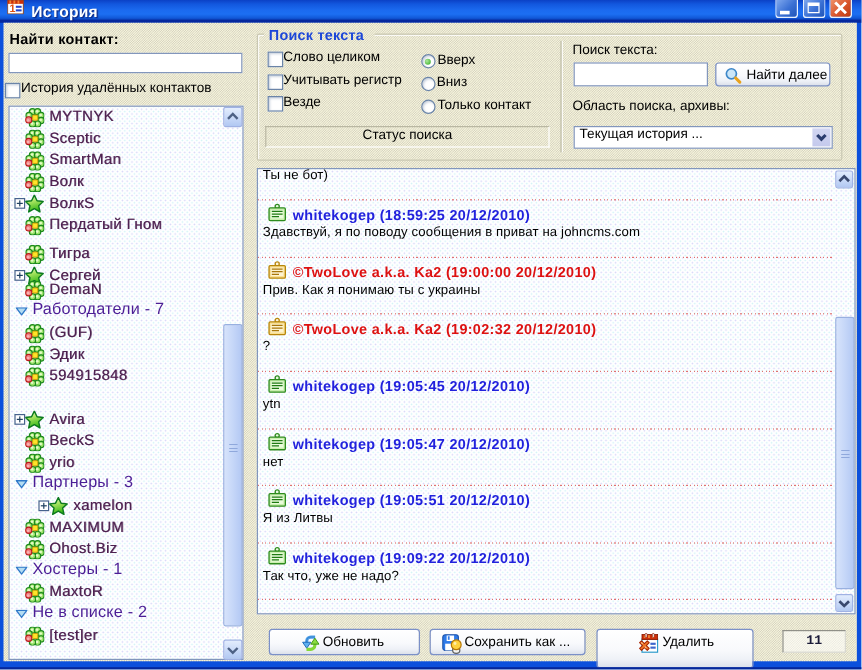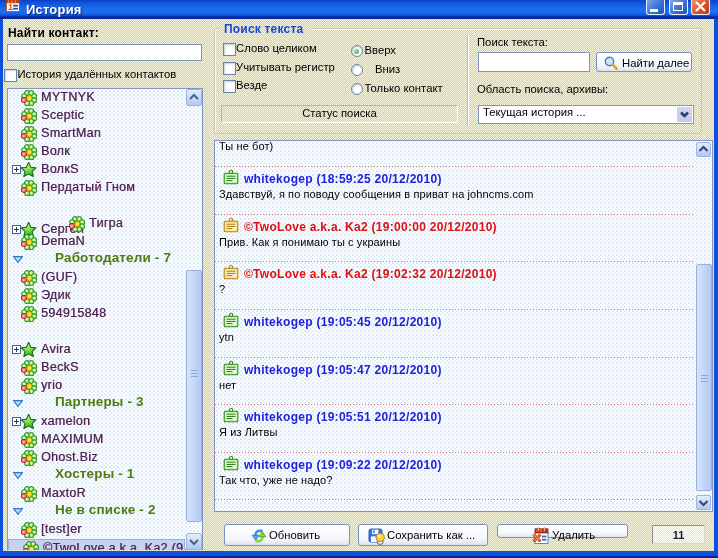--- a/index.html
+++ b/index.html
@@ -25,21 +25,21 @@
 .sunkenborder { border:1px solid #8296BC; }
 
 #lbl-find { left:8px; top:26px; font-weight:bold; font-size:12px; letter-spacing:0.2px; }
 #inp-find { left:7px; top:44px; width:195px; height:17px; background:#fff; }
 #chk-del  { left:4px; top:68.5px; width:13px; height:13px; background:#fff; border:1px solid #6A84A8; box-shadow:inset 1px 1px 2px rgba(150,165,190,0.55); }
 #lbl-del  { left:17.5px; top:68px; }
 #list { left:7px; top:88px; width:196px; height:462px; }
 .row { position:absolute; left:0; height:18px; width:178px; }
 .row .icon { position:absolute; left:14px; top:0.5px; width:16px; height:16px; }
 .row .txt { position:absolute; left:34px; top:1.4px; color:#4E2150; white-space:nowrap; font-size:12.5px; letter-spacing:0.3px; text-shadow:0.5px 0 rgba(78,33,80,0.6); }
-.grp .gtxt { position:absolute; left:20px; top:-0.7px; color:#4d7c0f; font-weight:bold; white-space:nowrap; font-size:13.5px; letter-spacing:0.15px;margin-left:28px; }
+.grp .gtxt { position:absolute; left:20px; top:-0.7px; color:#4c1d95; font-weight:normal; white-space:nowrap; font-size:13.5px; letter-spacing:0.15px; }
 .plus { position:absolute; left:5px; top:4px; width:9px; height:9px; background:#fff; border:1px solid #46628C; }
 .plus:before { content:""; position:absolute; left:1px; top:3px; width:5px; height:1px; background:#204060; }
 .plus:after { content:""; position:absolute; left:3px; top:1px; width:1px; height:5px; background:#204060; }
 .gtri { position:absolute; left:5.5px; top:4.5px; }
 
 .sb-btn { position:absolute; width:16px; height:17px; border:1px solid #A0B2E4; border-radius:2px;
   background:linear-gradient(180deg,#E3EDFD 0%,#C8D9F8 55%,#B1C8F2 100%); }
 .sb-thumb { position:absolute; width:16px; border:1px solid #98B0E0; border-radius:2px;
   background:linear-gradient(90deg,#D7E3FB 0%,#C6D7F8 50%,#B4C9F4 100%); }
 .grip { position:absolute; left:4px; width:7px; height:8px;
@@ -71,23 +71,23 @@
 .mhdr { position:absolute; left:30px; font-weight:bold; white-space:nowrap; font-size:12px; letter-spacing:0.28px; }
 .mhdr.blue { color:#2121DD; }
 .mhdr.red { color:#DD1111; }
 .mtxt { position:absolute; left:4px; white-space:nowrap; font-size:11px; letter-spacing:0.1px; }
 .micon { position:absolute; left:9px; width:16px; height:16px; }
 .msep { position:absolute; left:215px; width:479px; height:1px;
   background-image:repeating-linear-gradient(90deg,#E07070 0 1px,transparent 1px 3px); }
 
 #btn-refresh { left:224px; top:524px; width:126px; height:22px;padding-left:20px; }
 #btn-save { left:358px; top:524px; width:130px; height:22px; }
-#btn-del { left:497px; top:524px; width:131px; height:14px; }
+#btn-del { left:497px; top:524px; width:131px; height:33px; }
 .btnlabel { position:absolute; top:4px; white-space:nowrap; }
-#cnt { left:652px; top:525px; width:53px; height:19px; border:1px solid #909088; border-right-color:#D8D8D0; border-bottom-color:#D8D8D0; background:rgba(255,255,255,0.55); text-align:center; line-height:18px; font-family:Liberation Sans, sans-serif; font-size:11px; font-weight:bold; color:#1A1A38; }
+#cnt { left:652px; top:525px; width:53px; height:19px; border:1px solid #909088; border-right-color:#D8D8D0; border-bottom-color:#D8D8D0; background:rgba(255,255,255,0.55); text-align:center; line-height:18px; font-family:Liberation Mono, monospace; font-size:11px; font-weight:bold; color:#1A1A38; }
 #botline { left:0px; top:556px; width:718px; height:2px; background:#05279B; position:absolute; }
 </style>
 </head>
 <body>
 <div id="frame"></div>
 <div id="titlebar"></div>
 <svg class="abs" id="titleicon" style="left:6px;top:0px" width="14" height="12" viewBox="0 0 14 12">
   <rect x="0.4" y="0.4" width="13" height="11.2" fill="#fff" stroke="#8A3808" stroke-width="0.7"></rect>
   <rect x="0.4" y="0.4" width="13" height="2.8" fill="#CC2E0A"></rect>
   <rect x="1.8" y="0.4" width="1.5" height="2.8" fill="#F08030"></rect>
@@ -155,21 +155,21 @@
       </svg>
       <div class="txt">Пердатый Гном</div>
     </div>
     <div class="row" style="top:109px;margin-top:24px;">
       <div class="plus"></div>
       <svg class="icon" width="16" height="16">
         <use href="#star"></use>
       </svg>
       <div class="txt">Сергей</div>
     </div>
-    <div class="row" style="top:127px;margin-left:48px;">
+    <div class="row" style="top:115px;">
       <svg class="icon" width="16" height="16">
         <use href="#flower"></use>
       </svg>
       <div class="txt">Тигра</div>
     </div>
     <div class="row" style="top:145px;">
       <svg class="icon" width="16" height="16">
         <use href="#flower"></use>
       </svg>
       <div class="txt">DemaN</div>
@@ -216,21 +216,21 @@
         <use href="#flower"></use>
       </svg>
       <div class="txt">yrio</div>
     </div>
     <div class="row grp" style="top:307px">
       <svg class="gtri" width="10" height="7">
         <use href="#gtri"></use>
       </svg>
       <div class="gtxt">Партнеры - 3</div>
     </div>
-    <div class="row" style="top:325px;">
+    <div class="row" style="top:325px;margin-left:20px;">
       <div class="plus"></div>
       <svg class="icon" width="16" height="16">
         <use href="#star"></use>
       </svg>
       <div class="txt">xamelon</div>
     </div>
     <div class="row" style="top:343px;">
       <svg class="icon" width="16" height="16">
         <use href="#flower"></use>
       </svg>
@@ -258,26 +258,20 @@
       <svg class="gtri" width="10" height="7">
         <use href="#gtri"></use>
       </svg>
       <div class="gtxt">Не в списке - 2</div>
     </div>
     <div class="row" style="top:433px;">
       <svg class="icon" width="16" height="16">
         <use href="#flower"></use>
       </svg>
       <div class="txt">[test]er</div>
-    </div>
-    <div class="row" style="top:451px;background:#C6D2F2;border:1px solid #9AAEE0;left:1px;width:177px;">
-      <svg class="icon" width="16" height="16">
-        <use href="#flower"></use>
-      </svg>
-      <div class="txt">©TwoLove a.k.a. Ka2 (9</div>
     </div>
   </div>
 
 
 <div class="sb-btn" style="left:186px;top:89px"><svg width="14" height="15">
       <path d="M3 9 L7 5 L11 9" fill="none" stroke="#4D6185" stroke-width="2"></path>
     </svg></div>
 <div class="sb-thumb" style="left:186px;top:270px;height:252px">
     <div class="grip" style="top:99px"></div>
   </div>
@@ -286,21 +280,21 @@
     </svg></div>
 
 
 <div class="abs" id="grpbox"></div>
 <div class="abs" id="grptitle-patch" style="background-color:#F8F6DC;background-image:linear-gradient(45deg,#CECBBC 25%,transparent 25%,transparent 75%,#CECBBC 75%),linear-gradient(45deg,#CECBBC 25%,transparent 25%,transparent 75%,#CECBBC 75%);background-size:2px 2px;background-position:-217px -7px,-216px -6px;"></div>
 <div class="abs" id="grptitle">Поиск текста</div>
 <div class="chk" style="left:222.5px;top:43px"></div><div class="lbl" style="left:236px;top:42.2px">Слово целиком</div>
 <div class="chk" style="left:222.5px;top:61.5px"></div><div class="lbl" style="left:236px;top:60.7px">Учитывать регистр</div>
 <div class="chk" style="left:222.5px;top:80px"></div><div class="lbl" style="left:236px;top:79.2px">Везде</div>
 <div class="radio sel" style="left:350.5px;top:45px"></div><div class="lbl" style="left:364.5px;top:44.1px">Вверх</div>
-<div class="radio" style="left:350.5px;top:64px"></div><div class="lbl" style="left:375px;top:63.1px">Вниз</div>
+<div class="radio" style="left:350.5px;top:64px"></div><div class="lbl" style="left:364px;top:63.1px">Вниз</div>
 <div class="radio" style="left:350.5px;top:83px"></div><div class="lbl" style="left:364.5px;top:82.1px">Только контакт</div>
 <div class="abs" id="status">Статус поиска</div>
 <div class="abs" id="vdiv"></div>
 
 <div class="lbl" style="left:477px;top:36.3px">Поиск текста:</div>
 <div class="abs sunkenborder" id="inp-search"></div>
 <div class="xpbtn" id="btn-find">
   <svg style="position:absolute;left:6px;top:2px" width="16" height="16" viewBox="0 0 16 16">
     <circle cx="6.5" cy="6.5" r="4.2" fill="#CBE6F8" stroke="#3E87C8" stroke-width="1.4"></circle>
     <line x1="10" y1="10" x2="13.5" y2="13.5" stroke="#E8A21E" stroke-width="2.6" stroke-linecap="round"></line>

